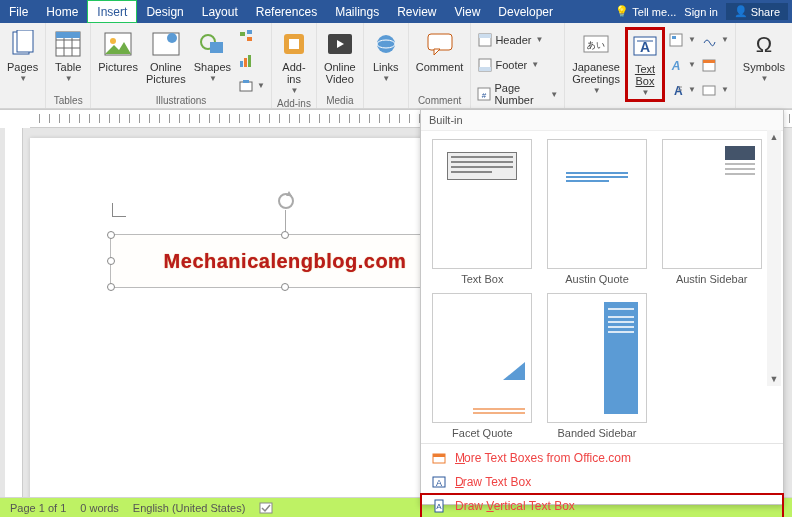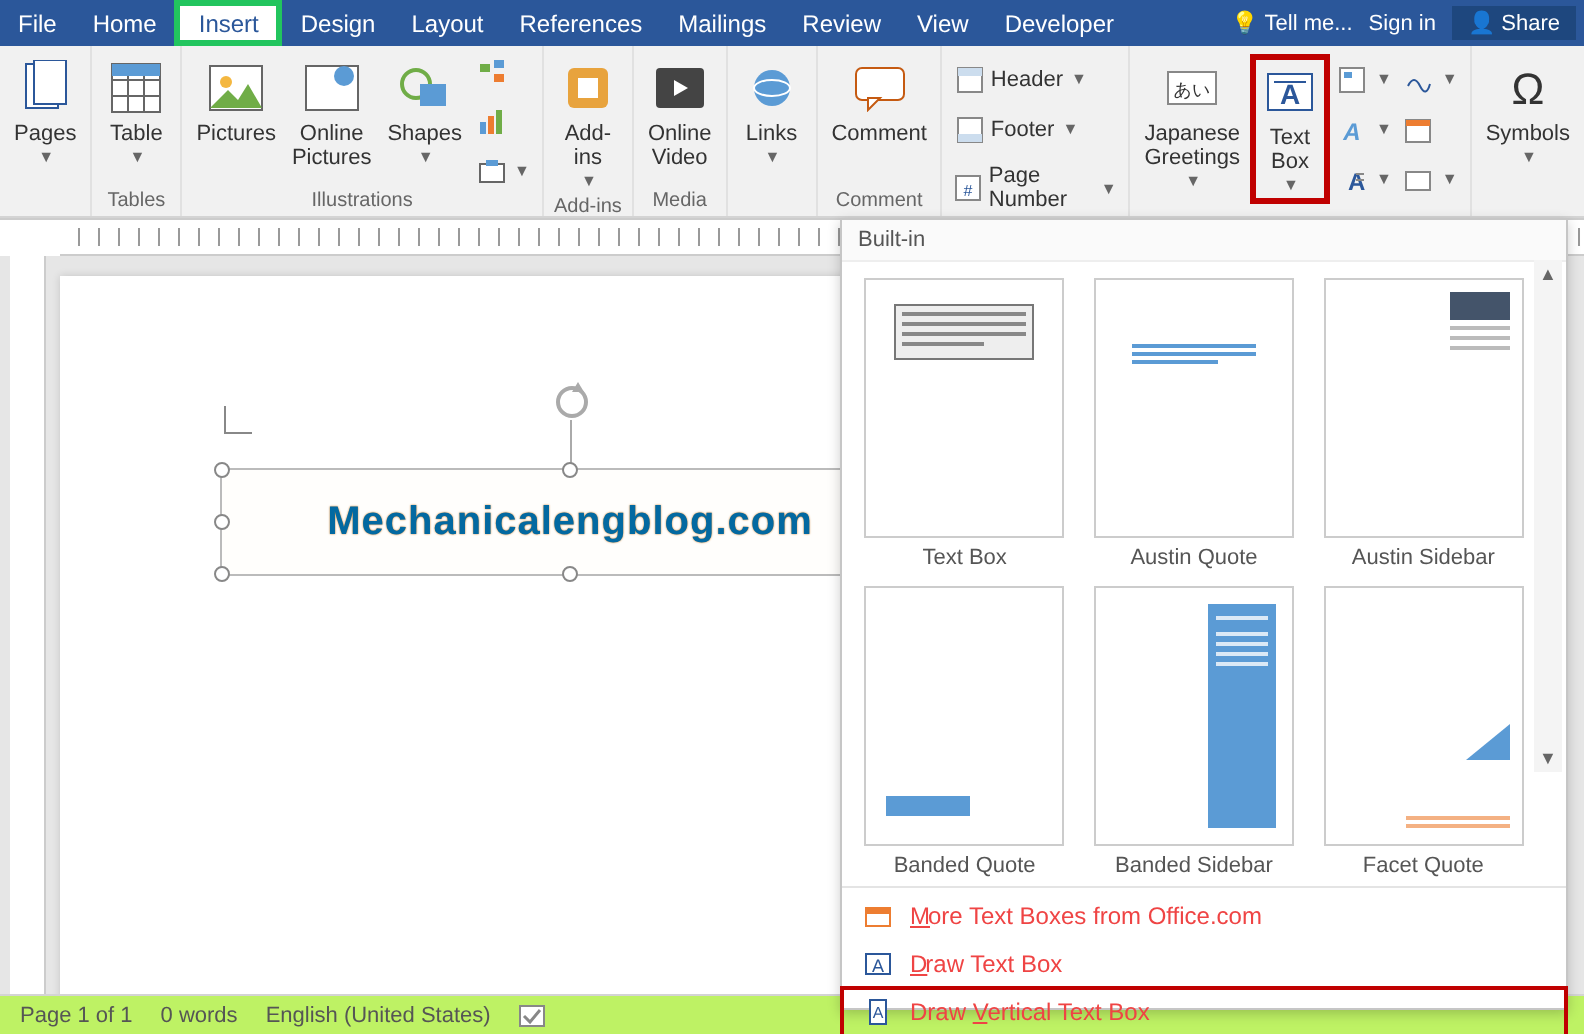--- a/index.html
+++ b/index.html
@@ -2,21 +2,21 @@
 <html><head>
 <meta charset="utf-8">
 <style>
   * { box-sizing: border-box; margin: 0; padding: 0; font-family: "Segoe UI", Tahoma, sans-serif; }
   body { width: 792px; height: 517px; overflow: hidden; background: #fff; position: relative; }
   .titlebar { background: #2b579a; height: 23px; display: flex; align-items: stretch; color: #fff; font-size: 12px; }
   .tabs { display: flex; height: 23px; }
   .tab { padding: 0 9px; display: flex; align-items: center; cursor: pointer; }
   .tab.file { background: transparent; }
   .tab.active { background: #fff; color: #2b579a; }
-  .tab-highlight { border: 3px solid #22c55e; }
+  .tab-highlight { border: 1px solid #22c55e; }
   .spacer { flex: 1; }
   .right-items { display: flex; align-items: center; gap: 8px; padding-right: 4px; }
   .right-item { display: flex; align-items: center; gap: 3px; font-size: 11px; }
   .share-btn { background: #1e477e; padding: 2px 8px; display: flex; align-items: center; gap: 3px; }
   .ribbon { background: #f1f1f1; border-bottom: 1px solid #d4d4d4; height: 86px; display: flex; }
   .rg { display: flex; flex-direction: column; align-items: center; padding: 2px 4px 0; border-right: 1px solid #e1e1e1; }
   .rg-body { flex: 1; display: flex; align-items: flex-start; gap: 2px; padding-top: 2px;}
   .rg-label { font-size: 10px; color: #666; margin-top: auto; padding-bottom: 2px;}
   .btn-lg { display: flex; flex-direction: column; align-items: center; gap: 2px; padding: 2px 3px; font-size: 11px; color: #333; cursor: pointer; text-align:center; line-height:1.1;}
   .btn-lg .ico { width: 30px; height: 30px; display:flex;align-items:center;justify-content:center; }
@@ -30,21 +30,21 @@
   .ruler-h { height: 18px; background:#fff; border-bottom:1px solid #ccc; margin-left:30px; position:relative;}
   .ruler-h::before { content:""; position:absolute; left:0; right:0; top:4px; bottom:4px; background: repeating-linear-gradient(to right, transparent, transparent 9px, #999 9px, #999 10px);}
   .doc-area { position:absolute; left:0; top: 128px; right:0; bottom:20px; background:#e6e6e6; overflow:hidden;}
   .ruler-v { position:absolute; left:5px; top:0; bottom:0; width:18px; background:#fff; border-right:1px solid #ccc;}
   .page { position:absolute; left:30px; top:10px; width:480px; height:600px; background:#fff; box-shadow: 0 0 4px rgba(0,0,0,.15);}
   .corner-mark { position:absolute; left:82px; top:65px; width:14px; height:14px; border-left:1px solid #888; border-bottom:1px solid #888; }
   .rotate-handle { position:absolute; left:248px; top:55px; width:16px; height:16px; border:2px solid #aaa; border-radius:50%;}
   .rotate-handle::after { content:""; position:absolute; top:-4px; left:6px; width:0;height:0; border-left:3px solid transparent; border-right:3px solid transparent; border-bottom:5px solid #aaa;}
   .rotate-line { position:absolute; left:255px; top:72px; width:1px; height:22px; background:#aaa;}
   .selbox { position:absolute; left:80px; top:96px; width:350px; height:54px; border:1px solid #bbb; background:#fffefc; display:flex; align-items:center; justify-content:center;}
-  .selbox .watermark { color:#0369a1; font-weight:bold; font-size:20px; text-shadow: 0 0 1px #c97419; letter-spacing:.5px;}
+  .selbox .watermark { color:#b91c1c; font-weight:bold; font-size:20px; text-shadow: 0 0 1px #c97419; letter-spacing:.5px;}
   .handle { width:8px; height:8px; background:#fff; border:1px solid #888; border-radius:50%; position:absolute;}
   .h-tl{left:-4px;top:-4px}.h-tr{right:-4px;top:-4px}.h-bl{left:-4px;bottom:-4px}.h-br{right:-4px;bottom:-4px}
   .h-t{left:50%;margin-left:-4px;top:-4px}.h-b{left:50%;margin-left:-4px;bottom:-4px}
   .h-l{top:50%;margin-top:-4px;left:-4px}.h-r{top:50%;margin-top:-4px;right:-4px}
   .gallery-panel { position:absolute; left:420px; top:109px; width:364px; bottom:12px; background:#fff; border:1px solid #c6c6c6; box-shadow:0 2px 6px rgba(0,0,0,.2); z-index:50;}
   .gp-head { font-size:11px; color:#555; padding:4px 8px; border-bottom:1px solid #eee; background:#fafafa;}
   .gp-grid { display:grid; grid-template-columns: repeat(3, 1fr); gap:8px 8px; padding:8px 18px 4px 8px;}
   .gp-item { display:flex; flex-direction:column; align-items:center; gap:4px; cursor:pointer;}
   .gp-thumb { width:100px; height:130px; border:1px solid #ccc; background:#fff; position:relative; overflow:hidden;}
   .gp-label { font-size:11px; color:#555; text-align:center;}
@@ -306,21 +306,21 @@
           <span class="drop">▼</span>
       </div>
       <div class="btn-lg highlight-red textbox-btn">
         <div class="ico">
             <svg width="28" height="24">
               <rect x="3" y="3" width="22" height="18" fill="#fff" stroke="#2b579a"></rect>
               <text x="14" y="18" font-size="14" text-anchor="middle" fill="#2b579a" font-weight="bold">A</text>
               <line x1="6" y1="7" x2="22" y2="7" stroke="#2b579a"></line>
             </svg>
           </div>
-        <span style="white-space:pre;">Text
+        <span style="white-space:pre;text-decoration:underline;">Text
 Box</span>
           <span class="drop">▼</span>
       </div>
       <div class="small-stack" style="padding-top:4px;">
         <div class="small-btn">
             <span class="ico-sm">
               <svg width="14" height="14">
                 <rect x="1" y="1" width="12" height="12" fill="#fff" stroke="#888"></rect>
                 <rect x="3" y="3" width="4" height="3" fill="#5b9bd5"></rect>
               </svg>
@@ -458,49 +458,43 @@
             <div style="height:14px;background:#44546a;"></div>
             <div style="height:2px;background:#bbb;margin:3px 0;"></div>
             <div style="height:2px;background:#bbb;margin:3px 0;"></div>
             <div style="height:2px;background:#bbb;margin:3px 0;"></div>
           </div>
         </div>
       <div class="gp-label">Austin Sidebar</div>
     </div>
     <div class="gp-item">
       <div class="gp-thumb">
-          <div style="position:absolute;left:10px;bottom:14px;width:42px;height:10px;background:#5b9bd5;"></div>
+          <div style="position:absolute;right:6px;bottom:20px;">
+            <svg width="40" height="40">
+              <polygon points="40,0 40,18 18,18" fill="#5b9bd5"></polygon>
+            </svg>
+          </div>
+          <div style="position:absolute;right:6px;bottom:6px;left:40px;">
+            <div style="height:2px;background:#f4b183;margin:2px 0;"></div>
+            <div style="height:2px;background:#f4b183;margin:2px 0;"></div>
+          </div>
         </div>
-      <div class="gp-label">Banded Quote</div>
+      <div class="gp-label">Facet Quote</div>
     </div>
     <div class="gp-item">
       <div class="gp-thumb">
           <div style="position:absolute;right:8px;top:8px;width:34px;bottom:8px;background:#5b9bd5;">
             <div style="height:2px;background:#dbe9f6;margin:6px 4px;"></div>
             <div style="height:2px;background:#dbe9f6;margin:3px 4px;"></div>
             <div style="height:2px;background:#dbe9f6;margin:3px 4px;"></div>
             <div style="height:2px;background:#dbe9f6;margin:3px 4px;"></div>
             <div style="height:2px;background:#dbe9f6;margin:3px 4px;"></div>
           </div>
         </div>
       <div class="gp-label">Banded Sidebar</div>
-    </div>
-    <div class="gp-item">
-      <div class="gp-thumb">
-          <div style="position:absolute;right:6px;bottom:20px;">
-            <svg width="40" height="40">
-              <polygon points="40,0 40,18 18,18" fill="#5b9bd5"></polygon>
-            </svg>
-          </div>
-          <div style="position:absolute;right:6px;bottom:6px;left:40px;">
-            <div style="height:2px;background:#f4b183;margin:2px 0;"></div>
-            <div style="height:2px;background:#f4b183;margin:2px 0;"></div>
-          </div>
-        </div>
-      <div class="gp-label">Facet Quote</div>
     </div>
   </div>
   <div class="gp-menu">
     <div class="gp-menu-item">
       <span class="mi-ico">
           <svg width="14" height="14">
             <rect x="1" y="3" width="12" height="9" fill="#fff" stroke="#ed7d31"></rect>
             <rect x="1" y="3" width="12" height="3" fill="#ed7d31"></rect>
           </svg>
         </span>

